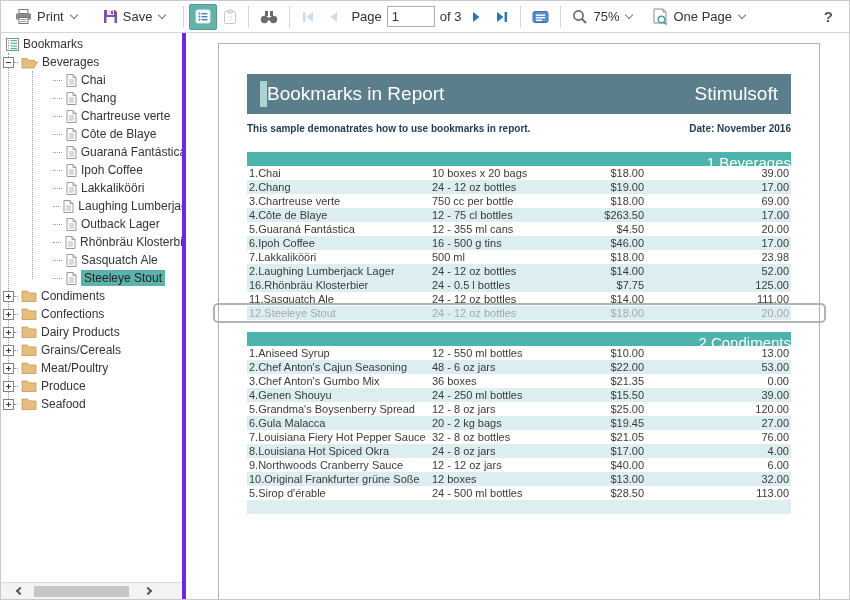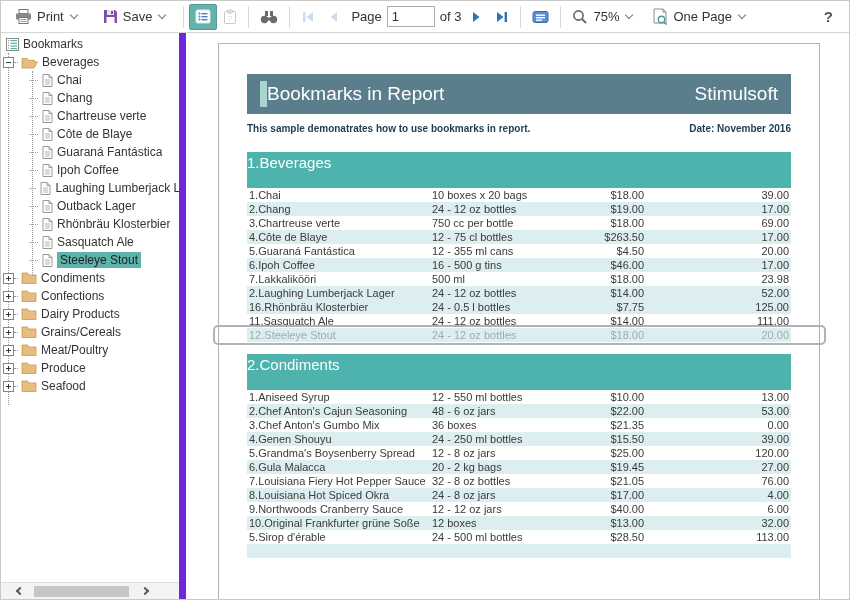--- a/index.html
+++ b/index.html
@@ -20,28 +20,28 @@
   .page-input{width:48px;height:21px;border:1px solid #a9acb0;font-size:13px;padding:0 4px;
               font-family:inherit;color:#333;margin:0 5px;}
   .tb-label{white-space:nowrap;}
   .spacer{flex:1;}
   .help-btn{font-weight:bold;color:#555;font-size:15px;border:none;background:none;padding:0 8px;font-family:inherit;}
 
   
   .bodyrow{flex:1;display:flex;overflow:hidden;}
 
   
-  .sidebar{width:185px;min-width:185px;position:relative;background:#fff;border-right:7px solid #6d28d9;overflow:hidden;}
+  .sidebar{width:185px;min-width:185px;position:relative;background:#fff;border-right:4px solid #6d28d9;overflow:hidden;}
   .tree{position:absolute;inset:0 0 17px 0;padding-top:2px;overflow:hidden;}
   .guide{position:absolute;width:0;border-left:1px dotted #9a9a9a;}
   #guide-l0{left:7px;top:20px;height:352px;}
   #guide-l1{left:31px;top:38px;height:208px;}
   .trow{height:18px;display:flex;align-items:center;font-size:12px;color:#333;position:relative;white-space:nowrap;}
   .lvl1{padding-left:2px;}
-  .lvl2{padding-left:28px;}
+  .lvl2{padding-left:52px;}
   .stub{width:9px;border-top:1px dotted #9a9a9a;margin-right:1px;}
   .stub-s{width:4px;border-top:1px dotted #9a9a9a;}
   .expander{position:relative;width:11px;height:11px;min-width:11px;border:1px solid #858585;background:#fff;}
   .expander::before{content:'';position:absolute;left:2px;right:2px;top:4px;height:1px;background:#3a3a3a;}
   .expander.plus::after{content:'';position:absolute;top:2px;bottom:2px;left:4px;width:1px;background:#3a3a3a;}
   .ticon{display:flex;align-items:center;margin:0 4px 0 3px;}
   .tlabel{overflow:hidden;}
   .tlabel.sel{background:#5cb3ac;color:#222;padding:1px 3px;}
 
   
@@ -55,21 +55,21 @@
   .hs-thumb{position:absolute;left:33px;top:3px;width:95px;height:11px;background:#c6c6c6;}
 
   
   .main{flex:1;position:relative;background:#fff;overflow:hidden;}
   .page{position:absolute;left:32px;top:10px;width:602px;height:1200px;background:#fff;border:1px solid #b2b2b2;}
   .banner{height:40px;margin:30px 28px 0;background:#5a7e8b;display:flex;align-items:center;color:#fff;}
   .accent{width:7px;height:26px;background:#a9d4d2;margin-left:13px;}
   .rtitle{font-size:19px;}
   .rbrand{font-size:19px;margin-left:auto;margin-right:13px;}
   .subrow{margin:9px 28px 0;display:flex;justify-content:space-between;font-size:10px;font-weight:bold;color:#1e3c52;}
-  .band{margin:18px 28px 0;height:36px;line-height:22px;background:#4db3ac;color:#fff;text-align:left;font-size:15px;}
+  .band{margin:18px 28px 0;height:14px;line-height:22px;background:#4db3ac;color:#fff;text-align:right;font-size:15px;}
   .band:not(:first-child){margin-top:12px;}
   .rrow{margin:0 28px;height:14px;display:flex;align-items:center;font-size:11px;color:#3a3a3a;position:relative;}
   .rrow.alt{background:#ddeef0;}
   .c-name{width:34%;padding-left:2px;overflow:hidden;white-space:nowrap;}
   .c-qty{width:25%;overflow:hidden;white-space:nowrap;}
   .c-price{width:14%;text-align:right;}
   .c-stock{flex:1;text-align:right;padding-right:2px;}
   .rrow.fade span{opacity:.38;}
   .rrow.hl::after{content:'';position:absolute;left:-34px;right:-35px;top:-3px;bottom:-3px;
                   border:2px solid #aeb3b6;border-radius:5px;pointer-events:none;}
@@ -326,20 +326,33 @@
             <span class="stub"></span>
             <span class="ticon">
               <svg width="11" height="13" viewBox="0 0 11 13">
                 <path d="M1 0.5 H7 L10 3.5 V12.5 H1 Z" fill="#fff" stroke="#999"></path>
                 <path d="M7 0.5 V3.5 H10" fill="none" stroke="#999"></path>
                 <line x1="3" y1="6" x2="8" y2="6" stroke="#b5b5b5"></line>
                 <line x1="3" y1="8" x2="8" y2="8" stroke="#b5b5b5"></line>
                 <line x1="3" y1="10" x2="8" y2="10" stroke="#b5b5b5"></line>
               </svg>
             </span>
+            <span class="tlabel">Lakkalikööri</span>
+          </div>
+          <div class="trow lvl2">
+            <span class="stub"></span>
+            <span class="ticon">
+              <svg width="11" height="13" viewBox="0 0 11 13">
+                <path d="M1 0.5 H7 L10 3.5 V12.5 H1 Z" fill="#fff" stroke="#999"></path>
+                <path d="M7 0.5 V3.5 H10" fill="none" stroke="#999"></path>
+                <line x1="3" y1="6" x2="8" y2="6" stroke="#b5b5b5"></line>
+                <line x1="3" y1="8" x2="8" y2="8" stroke="#b5b5b5"></line>
+                <line x1="3" y1="10" x2="8" y2="10" stroke="#b5b5b5"></line>
+              </svg>
+            </span>
             <span class="tlabel">Laughing Lumberjack Lager</span>
           </div>
           <div class="trow lvl2">
             <span class="stub"></span>
             <span class="ticon">
               <svg width="11" height="13" viewBox="0 0 11 13">
                 <path d="M1 0.5 H7 L10 3.5 V12.5 H1 Z" fill="#fff" stroke="#999"></path>
                 <path d="M7 0.5 V3.5 H10" fill="none" stroke="#999"></path>
                 <line x1="3" y1="6" x2="8" y2="6" stroke="#b5b5b5"></line>
                 <line x1="3" y1="8" x2="8" y2="8" stroke="#b5b5b5"></line>

